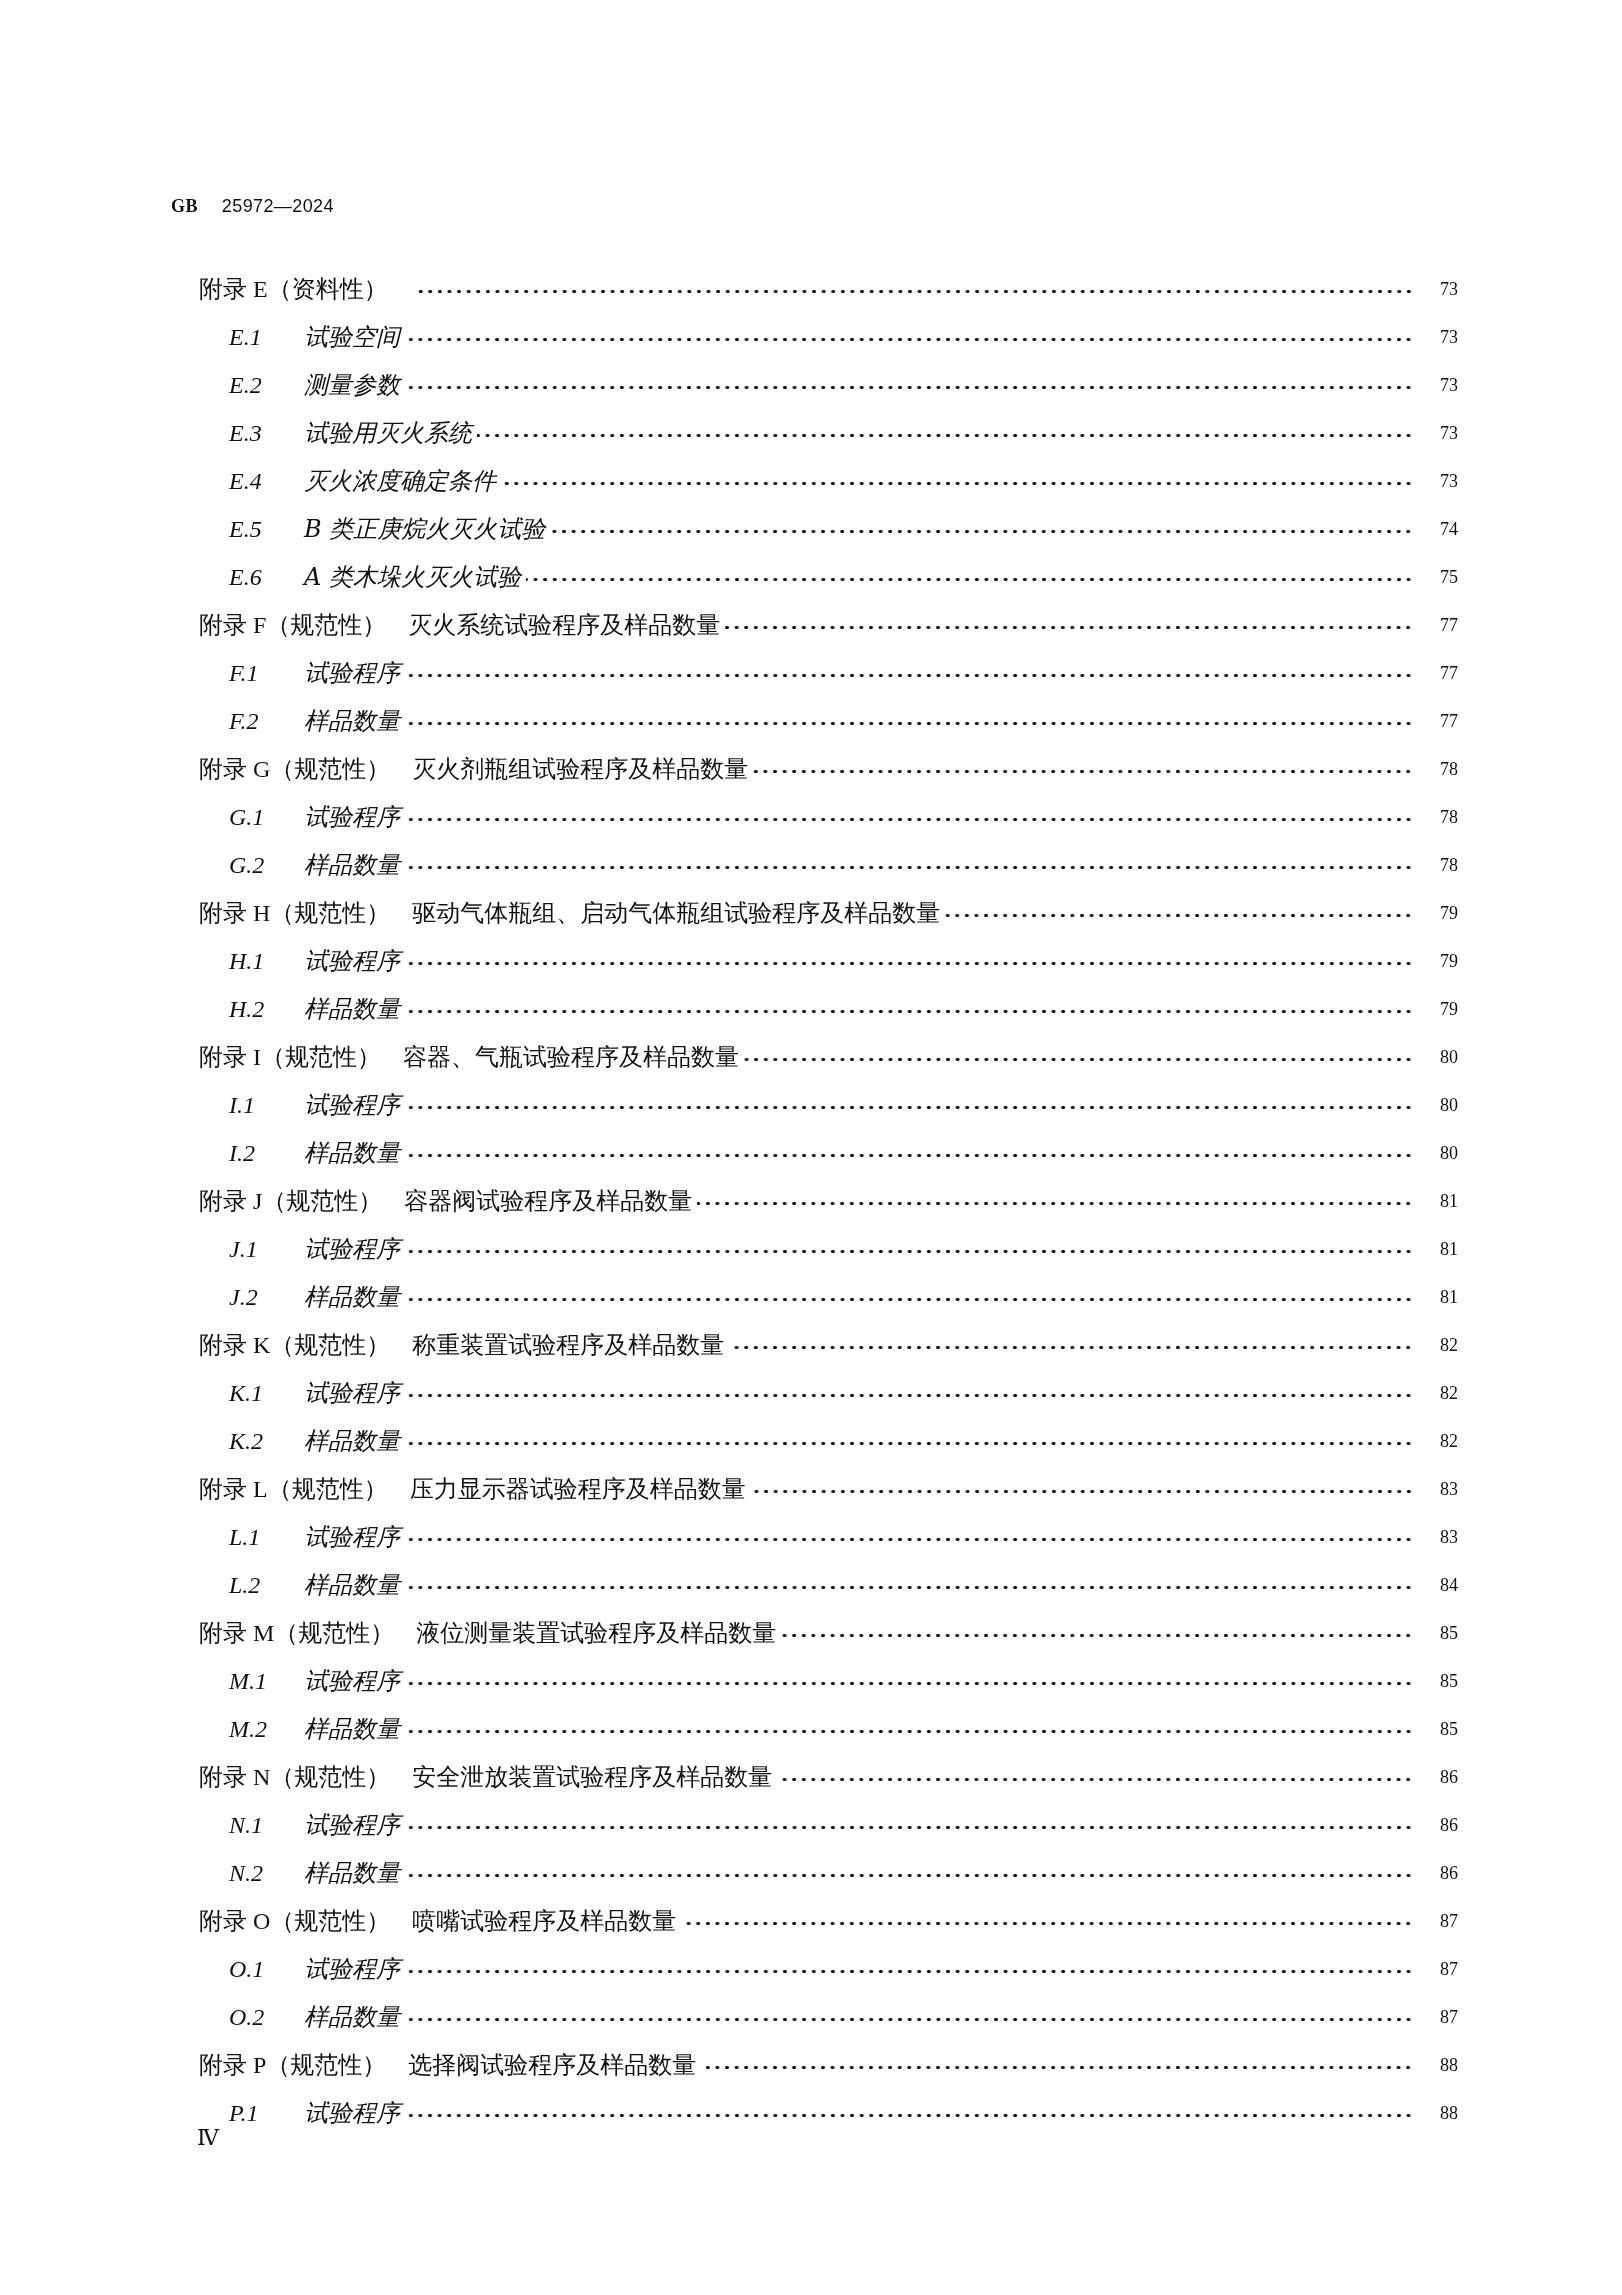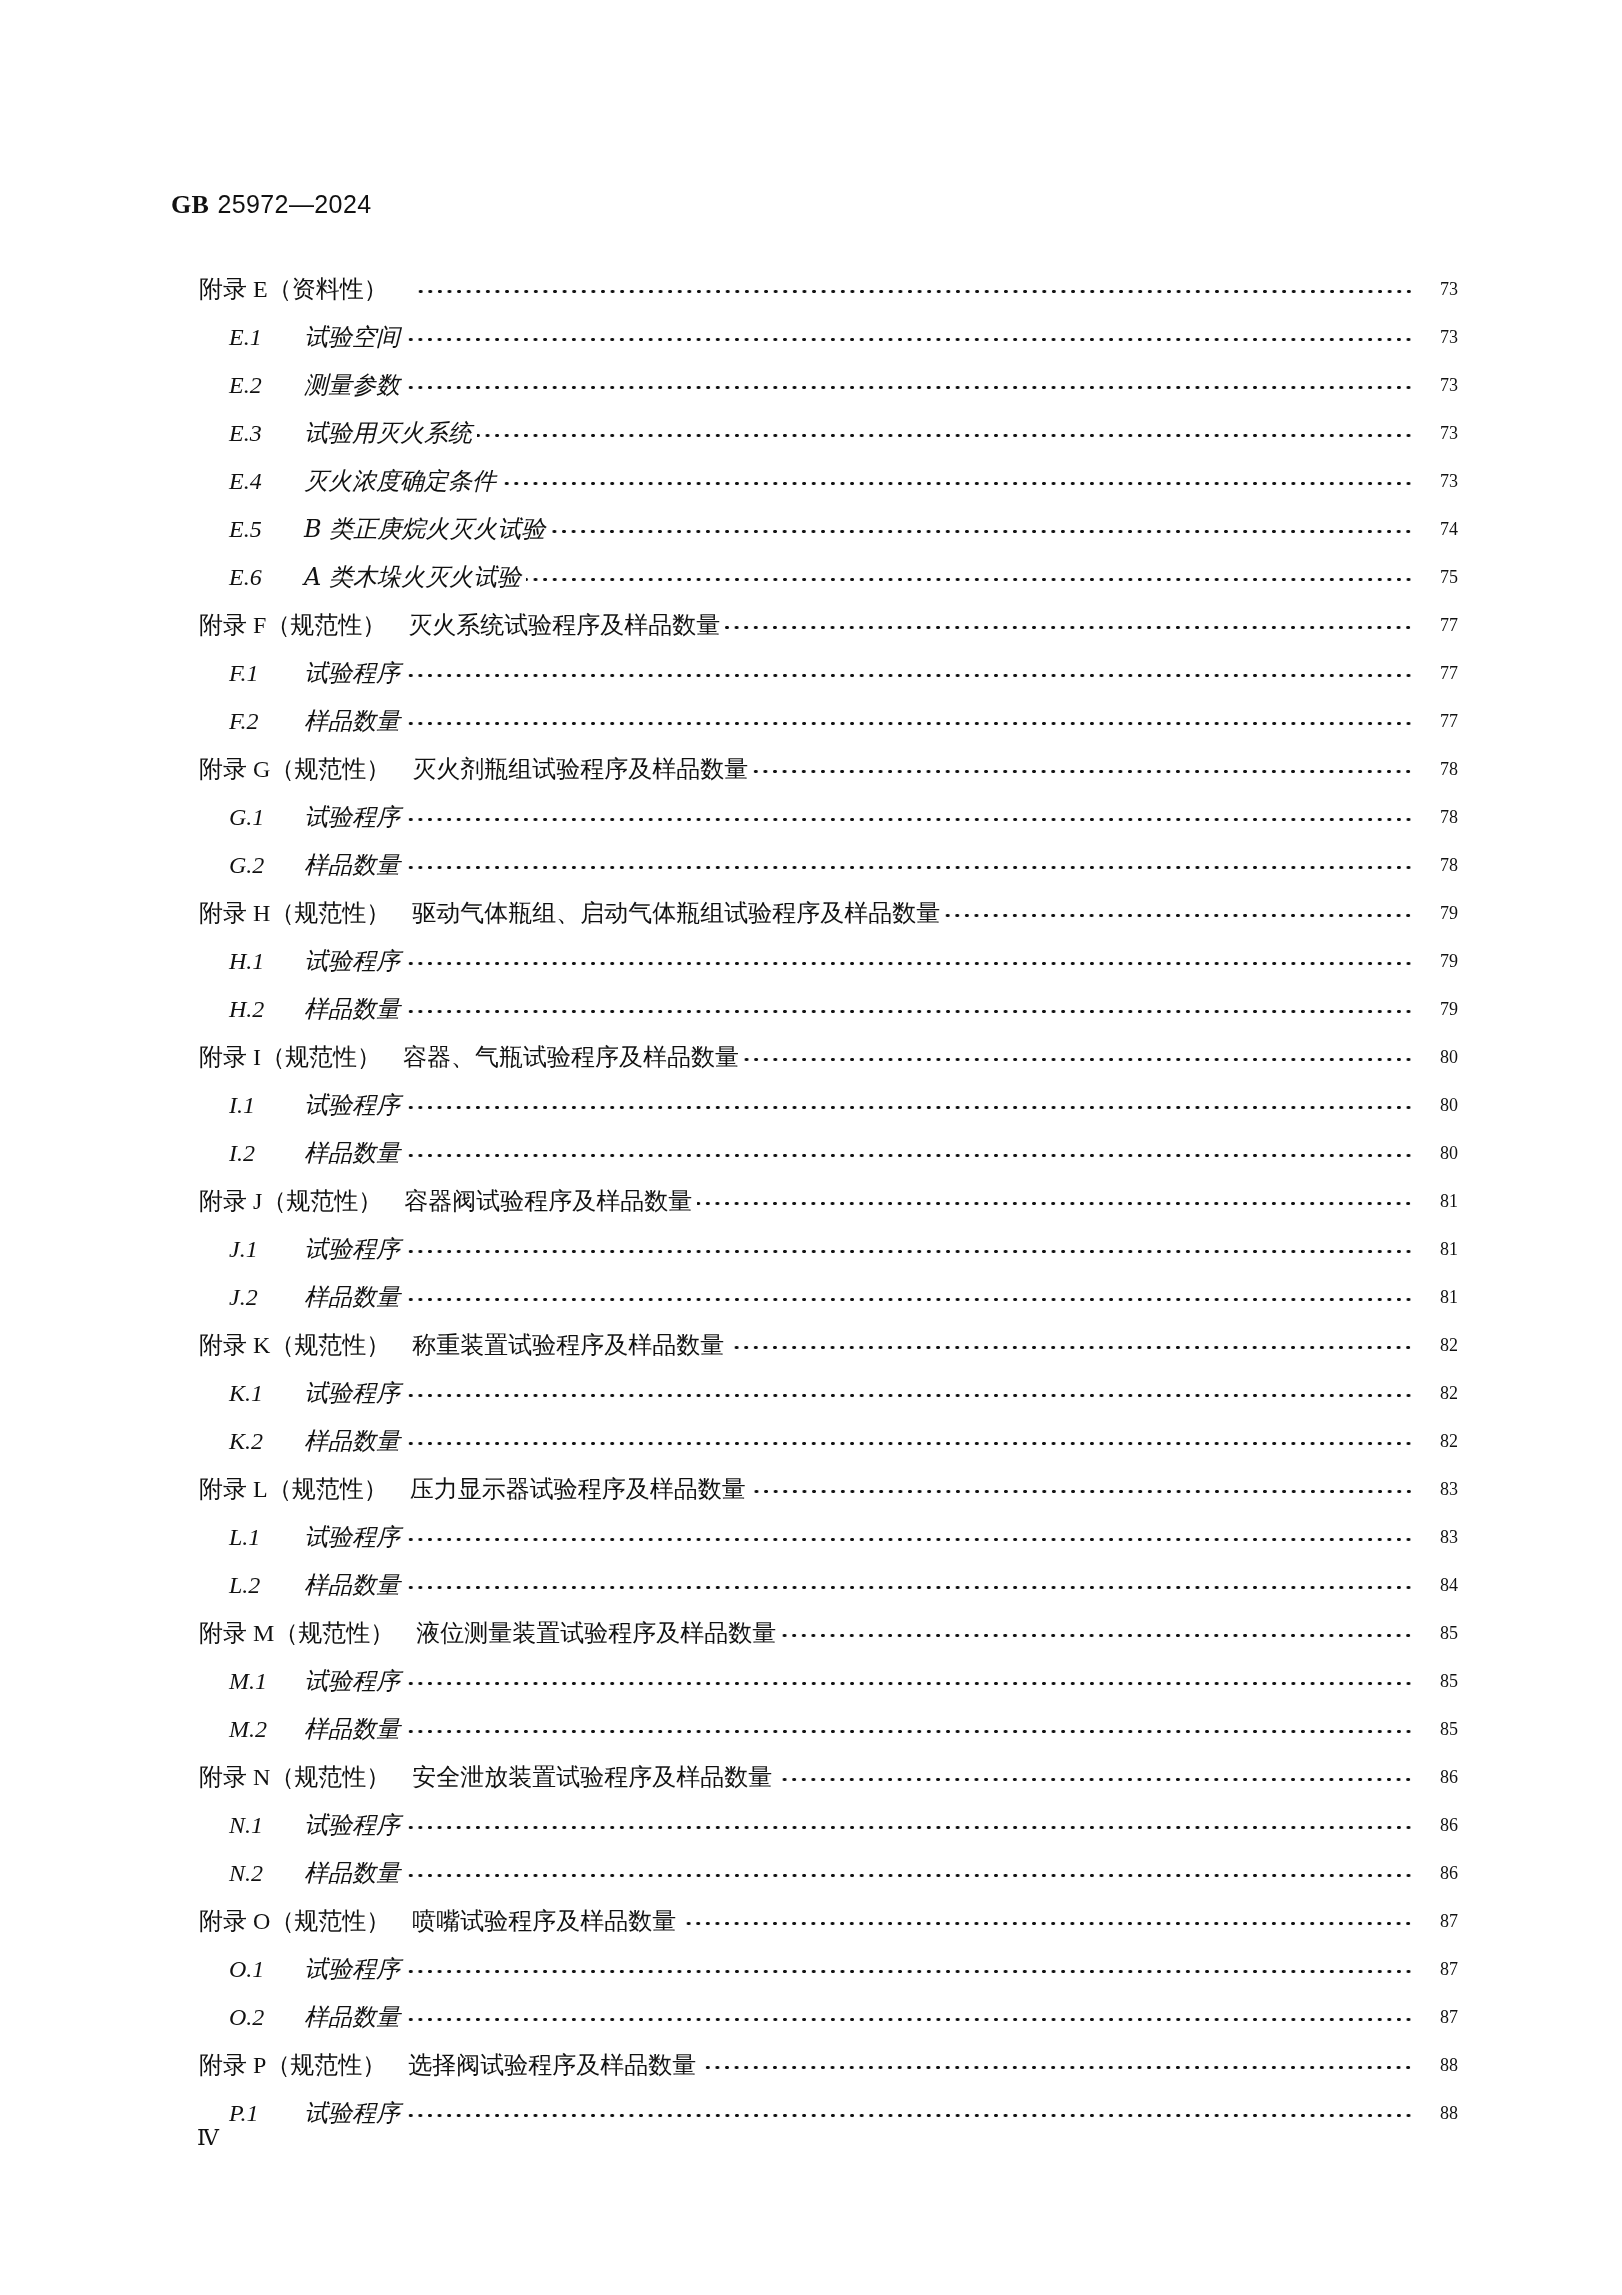--- a/index.html
+++ b/index.html
@@ -19,26 +19,26 @@
       position: absolute;
       left: 171px;
       top: 190px;
       font-size: 24px;
       letter-spacing: 0.4px;
       white-space: nowrap;
     }
     .header .gb {
       font-weight: bold;
       font-family: "Liberation Serif", "DejaVu Serif", serif;
-      font-size: 26px;
-      margin-right: 8px;
+      font-size: 18px;
+      margin-right: 24px;
     }
     .header .num {
       font-family: "Liberation Sans", "DejaVu Sans", sans-serif;
-      font-size: 25px;
+      font-size: 18px;
     }
     .toc {
       position: absolute;
       left: 171px;
       top: 265px;
       width: 1259px;
       margin-left: 28px;
     }
     .toc-row {
       display: flex;

